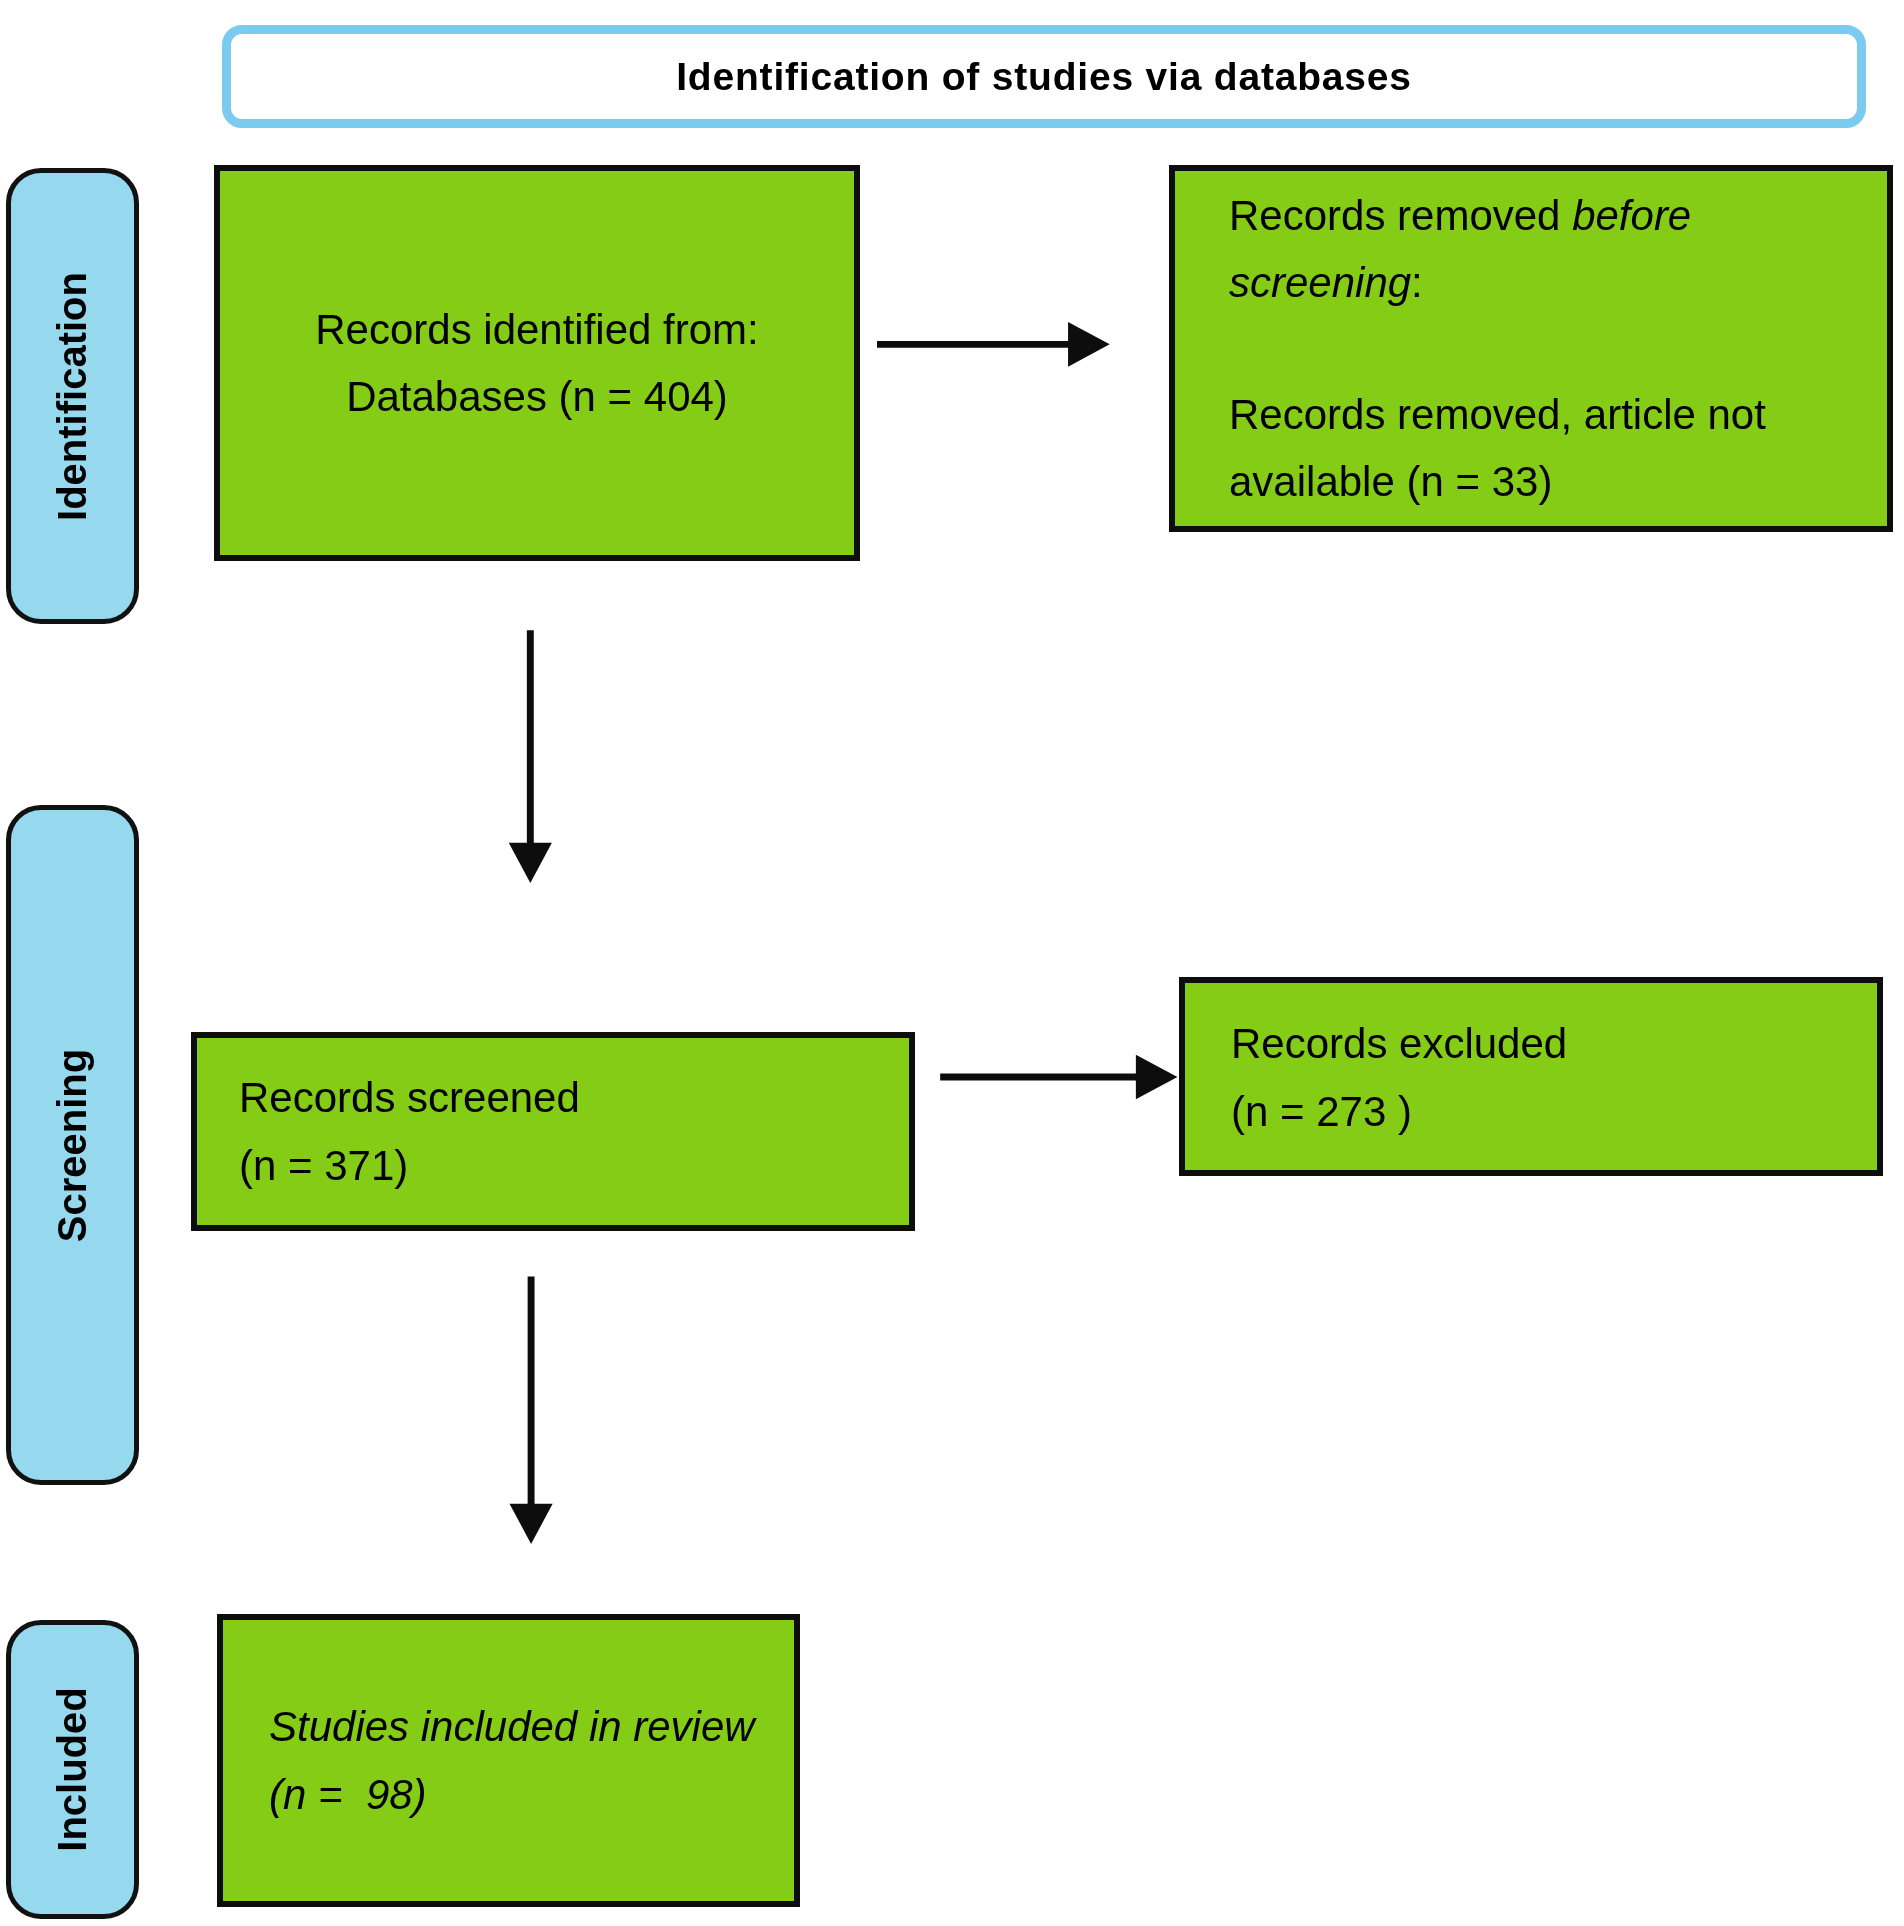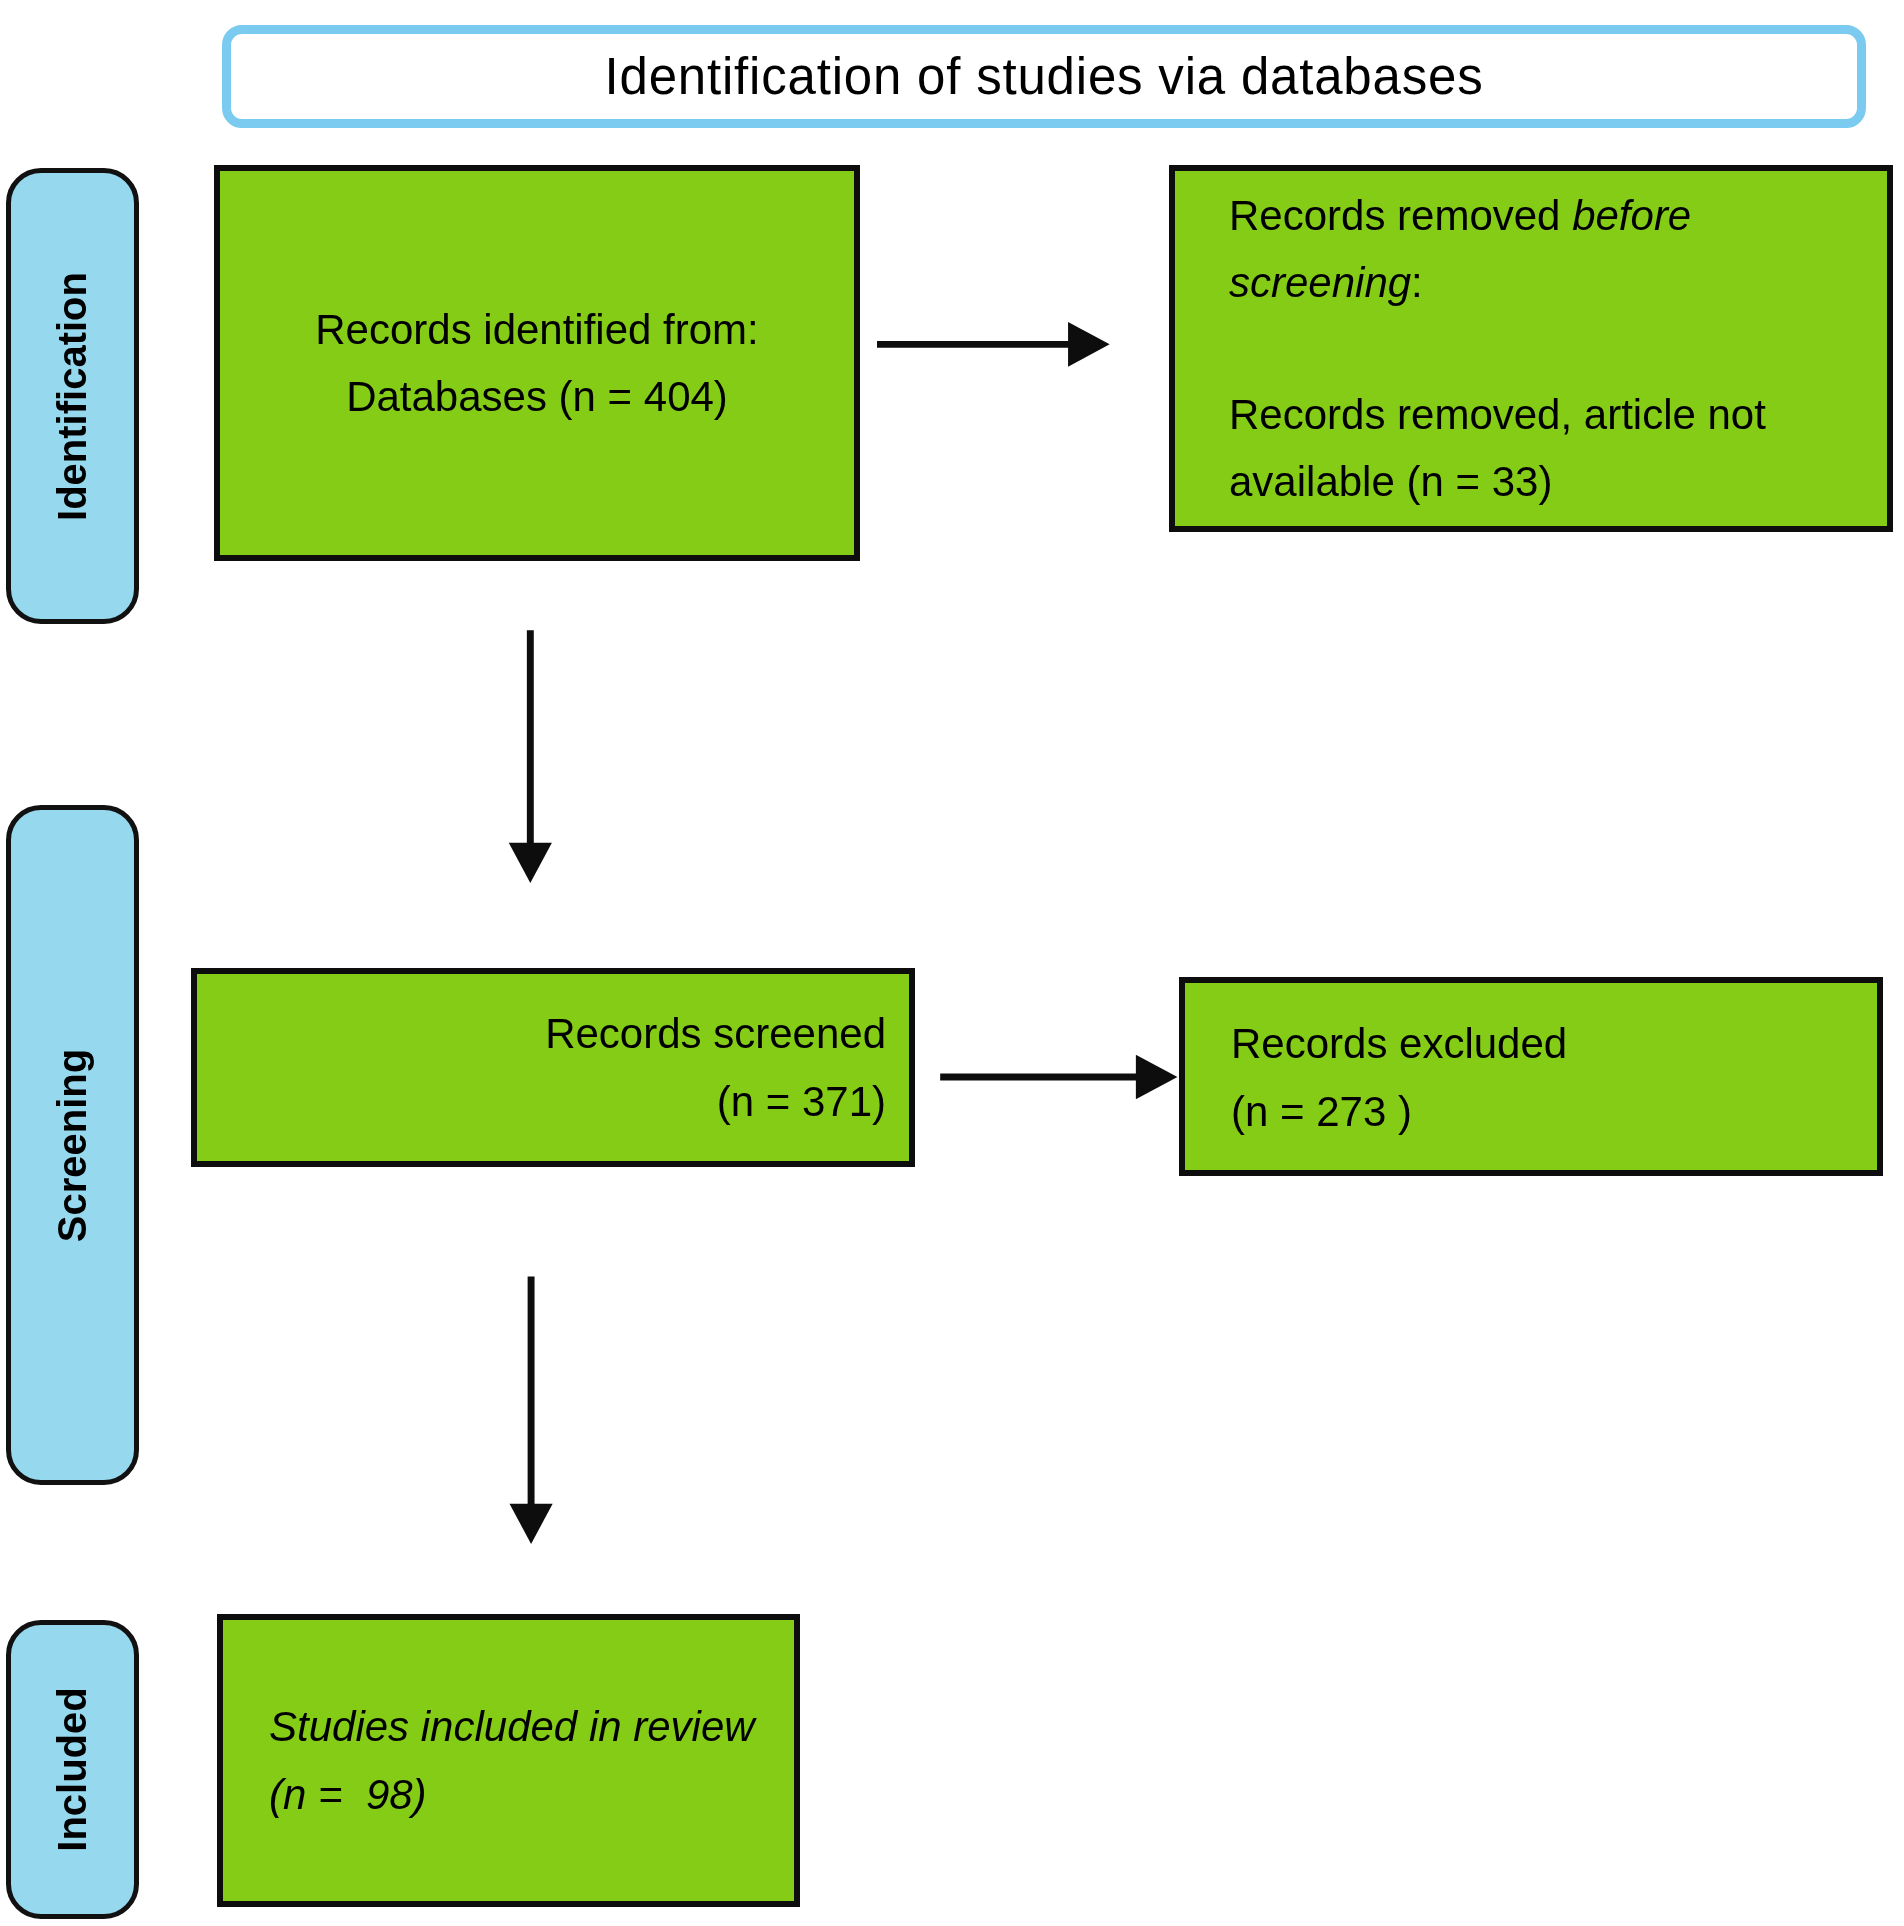--- a/index.html
+++ b/index.html
@@ -24,22 +24,22 @@
     width: 1644px; height: 103px;
     border: 9.2px solid #7bcbf0;
     border-radius: 20px;
     background: #ffffff;
     display: flex;
     align-items: center;
     justify-content: center;
     box-sizing: border-box;
   }
   .banner .title {
-    font-size: 51px;
-    font-weight: 400;
+    font-size: 39px;
+    font-weight: 700;
     letter-spacing: 0.8px;
     white-space: pre-wrap;
   }
 
   
   .stage {
     position: absolute;
     left: 6.2px;
     width: 133px;
     background: #96d9ee;
@@ -80,23 +80,23 @@
     text-align: center;
     padding: 0 33px;
   }
   .box-removed {
     left: 1169px; top: 165px; width: 724px; height: 367px;
     padding: 0 35px 0 54px;
     text-align: left;
   }
   .box-removed .para-gap { height: 65px; }
   .box-screened {
-    left: 191px; top: 968px; width: 724px; height: 199px;
+    left: 191px; top: 1032px; width: 724px; height: 199px;
     padding: 0 23px 0 42px;
-    text-align: right;
+    text-align: left;
   }
   .box-excluded {
     left: 1179px; top: 977px; width: 704px; height: 199px;
     padding: 2px 23px 0 46px;
     text-align: left;
   }
   .box-included {
     left: 217px; top: 1614px; width: 583px; height: 293px;
     padding: 0 23px 0 46px;
     text-align: left;

